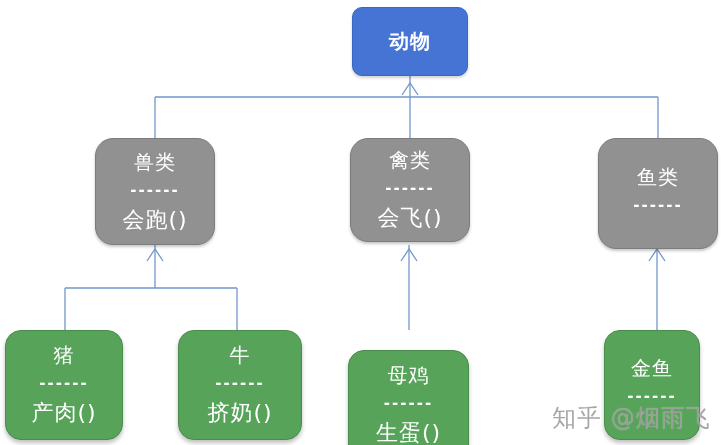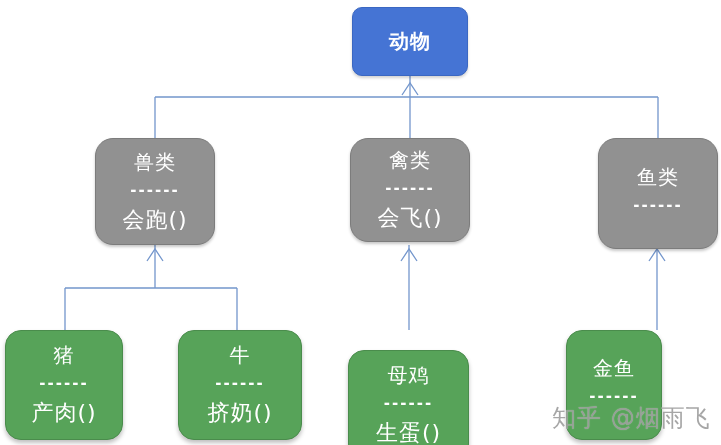--- a/index.html
+++ b/index.html
@@ -97,19 +97,19 @@
   <div class="node node-leaf" style="left:178px;top:330px;width:124px;height:110px;">
     <div class="title">牛</div>
     <div class="sep">------</div>
     <div class="method">挤奶()</div>
   </div>
   <div class="node node-leaf" style="left:348px;top:330px;width:121px;height:110px;margin-top:20px;">
     <div class="title">母鸡</div>
     <div class="sep">------</div>
     <div class="method">生蛋()</div>
   </div>
-  <div class="node node-leaf" style="left:566px;top:330px;width:96px;height:110px;">
+  <div class="node node-leaf" style="left:604px;top:330px;width:96px;height:110px;">
     <div class="title">金鱼</div>
     <div class="sep">------</div>
   </div>
 
   <div class="watermark">知乎 @烟雨飞</div>
 </div>
 
 </body></html>

